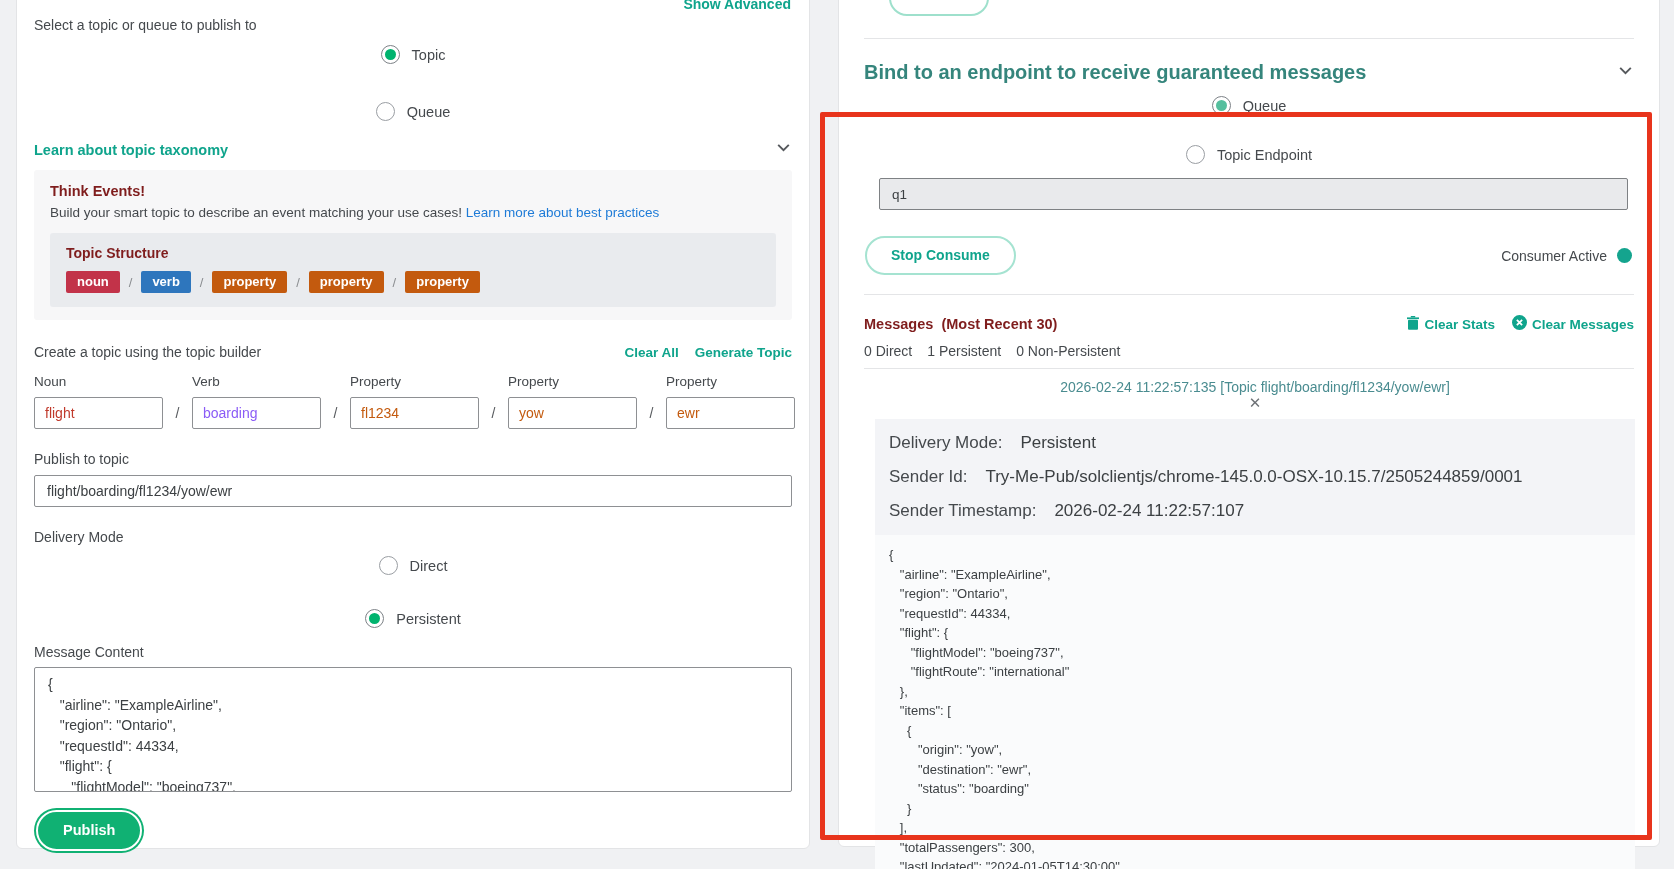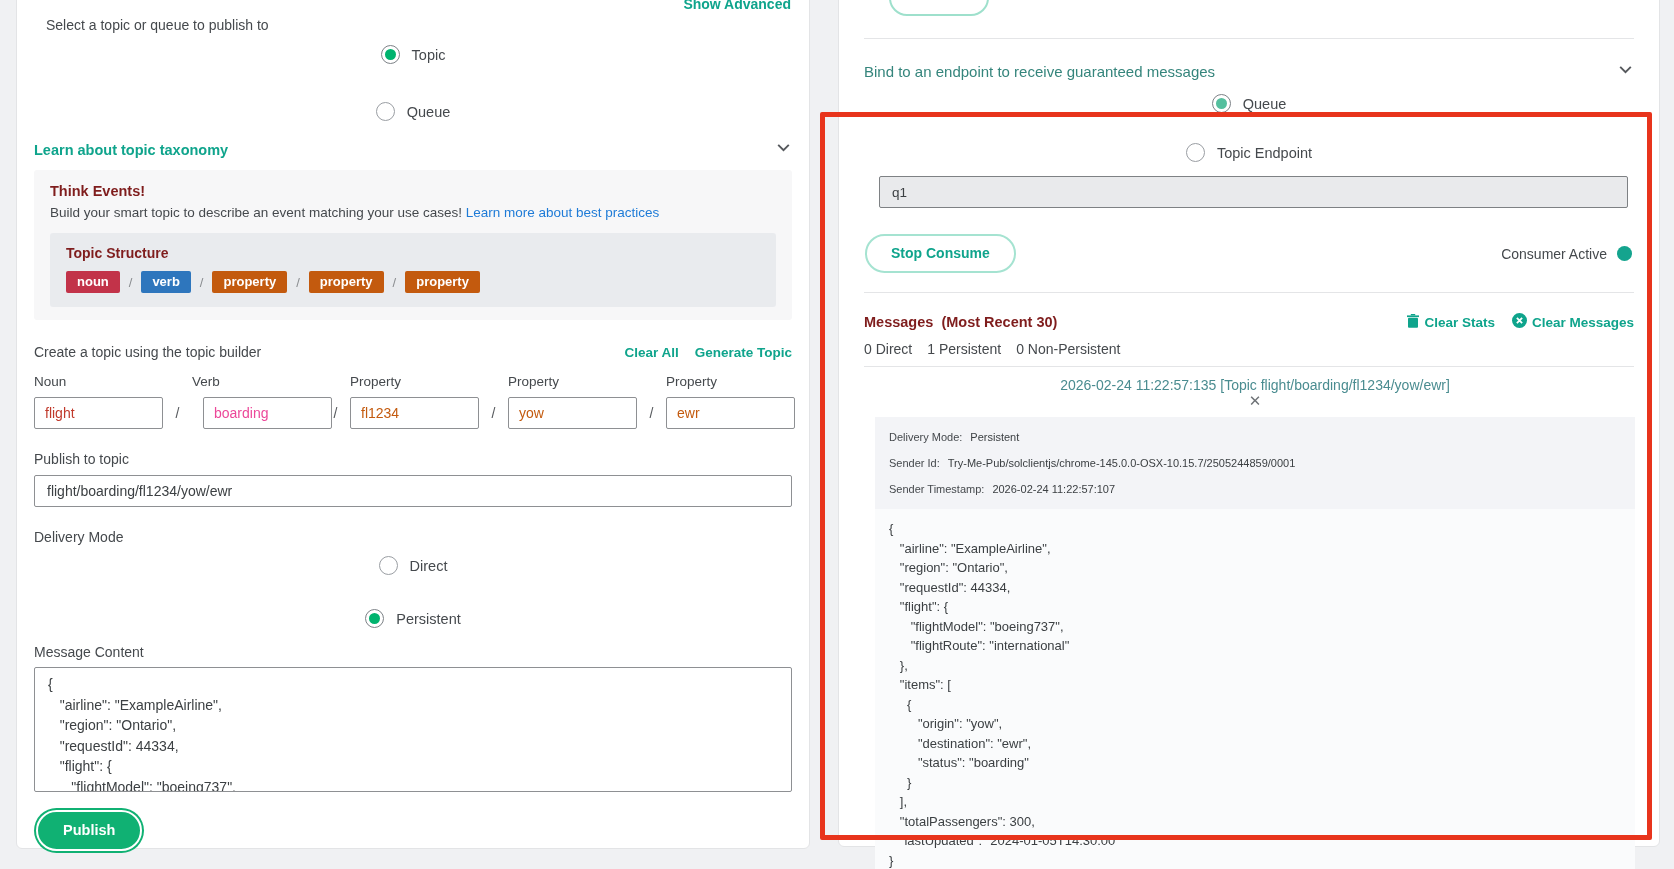--- a/index.html
+++ b/index.html
@@ -19,21 +19,21 @@
   .radio-row { display:flex; align-items:center; gap:38px;flex-direction:column; }
   .radio-item { display:flex; align-items:center; gap:12px; font-size:14.5px; color:#45494D; cursor:pointer; }
   .radio { width:19px; height:19px; border:1.5px solid #9A9EA3; border-radius:50%; background:#fff; display:inline-flex; align-items:center; justify-content:center; flex:none; }
   .radio.sel { border-color:#7D8287; }
   .radio .dot { width:11px; height:11px; border-radius:50%; }
   .radio.sel.green .dot { background:#00B36E; }
   .radio.sel.muted .dot { background:#55BF9E; }
 
   
   .show-advanced { position:absolute; top:19px; right:18px; font-size:14px; }
-  .select-label { margin-top:40px;margin-left:12px; }
+  .select-label { margin-top:40px; }
   .dest-radios { margin-top:12px; }
   .taxonomy-row { margin-top:18px; display:flex; justify-content:space-between; align-items:center; }
   .taxonomy-row .teal-link { font-size:14.5px; }
   .think-box { margin-top:10px; background:#F7F7F8; border-radius:3px; padding:13px 16px 13px 16px; }
   .think-body { margin-top:6px; font-size:13.5px; color:#45494D; }
   .blue-link { color:#1E7BD7; cursor:pointer; }
   .structure-box { margin-top:13px; background:#E9EBEE; border-radius:3px; padding:12px 16px 14px 16px; }
   .badges { margin-top:10px; display:flex; align-items:center; }
   .badge { color:#fff; font-weight:bold; font-size:13px; padding:3px 11px 4px; border-radius:2px; }
   .badge.noun { background:#C23349; }
@@ -42,59 +42,59 @@
   .slash { color:#8A8D90; margin:0 9px; font-size:13px; }
 
   .builder-row { margin-top:24px; display:flex; justify-content:space-between; align-items:center; }
   .builder-links { display:flex; gap:16px; }
   .fields { margin-top:14px; display:flex; align-items:flex-end; }
   .field { display:flex; flex-direction:column; width:129px; flex:none; }
   .field label { font-size:13.5px; margin-bottom:8px; }
   .tb-input { height:32px; border:1px solid #8E9093; border-radius:2px; padding:0 10px; font-size:14px; font-family:inherit; outline:none; background:#fff; width:100%; }
   .field-slash { width:29px; text-align:center; color:#55585C; font-size:14px; padding-bottom:8px; flex:none; }
   .c-red   { color:#C0392B; }
-  .c-blue  { color:#ec4899;margin-left:11px; }
+  .c-blue  { color:#8b5cf6; }
   .c-orange{ color:#C35A0E; }
 
   .pub-topic-label { margin-top:22px; }
   .topic-input { margin-top:8px; width:100%; height:32px; border:1px solid #8E9093; border-radius:2px; padding:0 12px; font-size:14px; font-family:inherit; color:#3C4043; background:#fff; }
   .dm-label { margin-top:22px; }
   .dm-radios { margin-top:11px; gap:34px; }
   .mc-label { margin-top:16px; }
   .mc-box { margin-top:7px; height:125px; border:1px solid #8E9093; border-radius:2px; padding:6px 13px; overflow:hidden; background:#fff; }
   .jsonpre { font-family:inherit; font-size:14px; line-height:20.5px; color:#3C4043; white-space:pre; }
   .publish-btn { margin-top:18px; display:inline-block; background:#10B173; color:#fff; font-weight:bold; font-size:14.5px; font-family:inherit; padding:10px 25px 11px; border:2px solid #fff; border-radius:22px; box-shadow:0 0 0 2px #10B173; cursor:pointer; margin-left:2px; }
   .left-div { margin-top:24px; }
   .stats-row { margin-top:18px; display:flex; justify-content:space-between; align-items:center; }
   .counts { margin-top:8px; display:flex; gap:15px; font-size:14px; color:#45494D; }
 
   
   .cut-btn { position:absolute; left:25px; top:3px; width:100px; height:36px; background:#fff; border:2px solid #9EE0CC; border-radius:19px; }
   .r-top { position:relative; height:62px; border-bottom:1px solid #E4E5E7; }
   .bind-row { margin-top:22px; display:flex; justify-content:space-between; align-items:center; }
-  .bind-head { font-size:15px; font-weight:normal; color:#35857C; }
+  .bind-head { font-size:20px; font-weight:bold; color:#35857C; }
   .endpoint-radios { margin-top:12px; gap:30px; }
   .q-input { margin-top:14px; margin-left:15px; width:749px; height:32px; background:#E9EAEC; border:1px solid #7E8184; border-radius:2px; padding:0 12px; font-size:13.5px; font-family:inherit; color:#3C4043; }
   .consume-row { margin-top:26px; display:flex; justify-content:space-between; align-items:center; }
   .stop-btn { background:transparent; border:2px solid #A5E3D1; border-radius:21px; color:#0FA48C; font-weight:bold; font-size:14px; font-family:inherit; padding:9px 24px 10px; cursor:pointer; margin-left:1px; }
   .consumer { display:flex; align-items:center; gap:10px; font-size:14px; color:#45494D; padding-right:2px; }
   .status-dot { width:15px; height:15px; border-radius:50%; background:#14A48E; }
   .r-div1 { margin-top:19px; }
   .msgs-head-row { margin-top:20px; display:flex; justify-content:space-between; align-items:center; }
   .msgs-title { white-space:pre; }
   .msgs-links { display:flex; gap:17px; }
   .r-counts { margin-top:10px; }
   .r-div2 { margin-top:9px; }
 
   .msg-card { margin-left:11px; width:760px; }
   .msg-head { background:#fff; padding:10px 14px 9px; display:flex; justify-content:space-between; align-items:center;flex-direction:column; }
   .msg-title { color:#4A8C90; font-size:14px; }
   .msg-close { color:#6E7276; font-weight:bold; font-size:15px; cursor:pointer; line-height:1; }
   .msg-meta { background:#F3F4F7; padding:7px 14px; }
-  .meta-row { padding:7px 0; font-size:11px; display:flex; gap:8px; }
+  .meta-row { padding:7px 0; font-size:17px; display:flex; gap:18px; }
   .meta-row .k { color:#45494D; }
   .meta-row .v { color:#3C4043; }
   .msg-payload { background:#FAFBFC; padding:10px 14px 14px; }
   .payload-pre { font-family:inherit; font-size:13px; line-height:19.5px; color:#3C4043; white-space:pre; }
 
   
   .red-rect { position:absolute; left:820px; top:112px; width:832px; height:728px; border:5px solid #E8341C; border-radius:2px; z-index:40; pointer-events:none; }
 
   .icon-svg { display:inline-block; vertical-align:middle; }
 </style>

